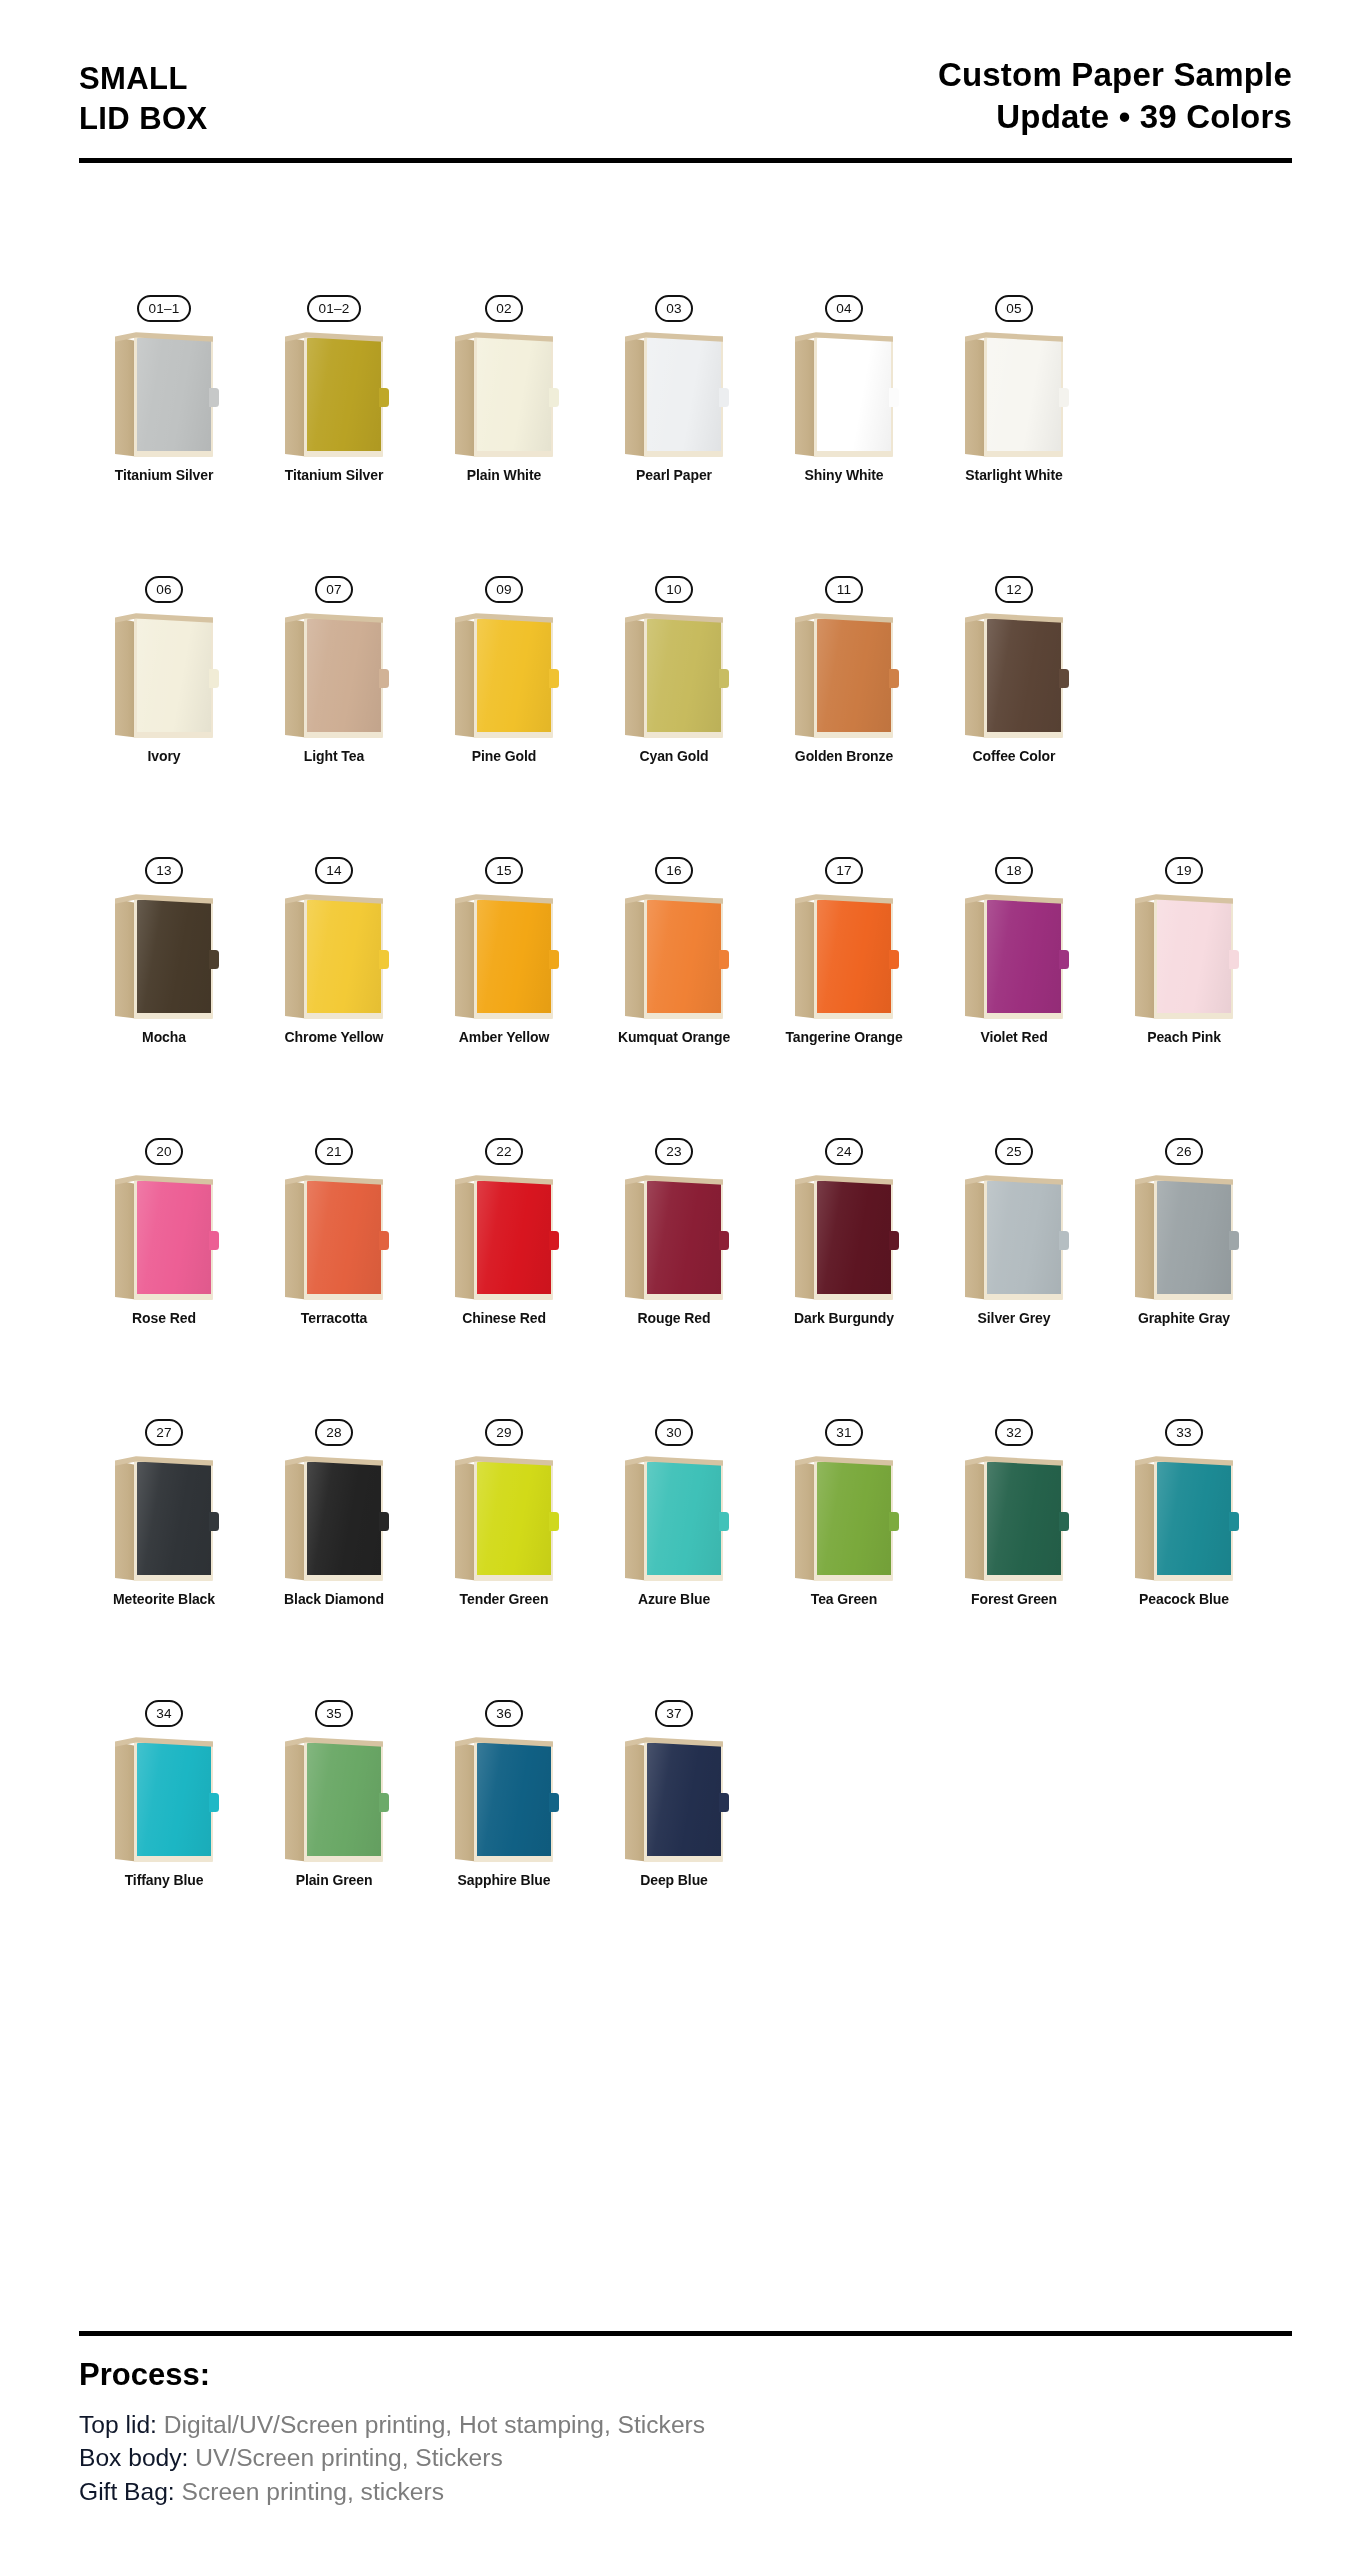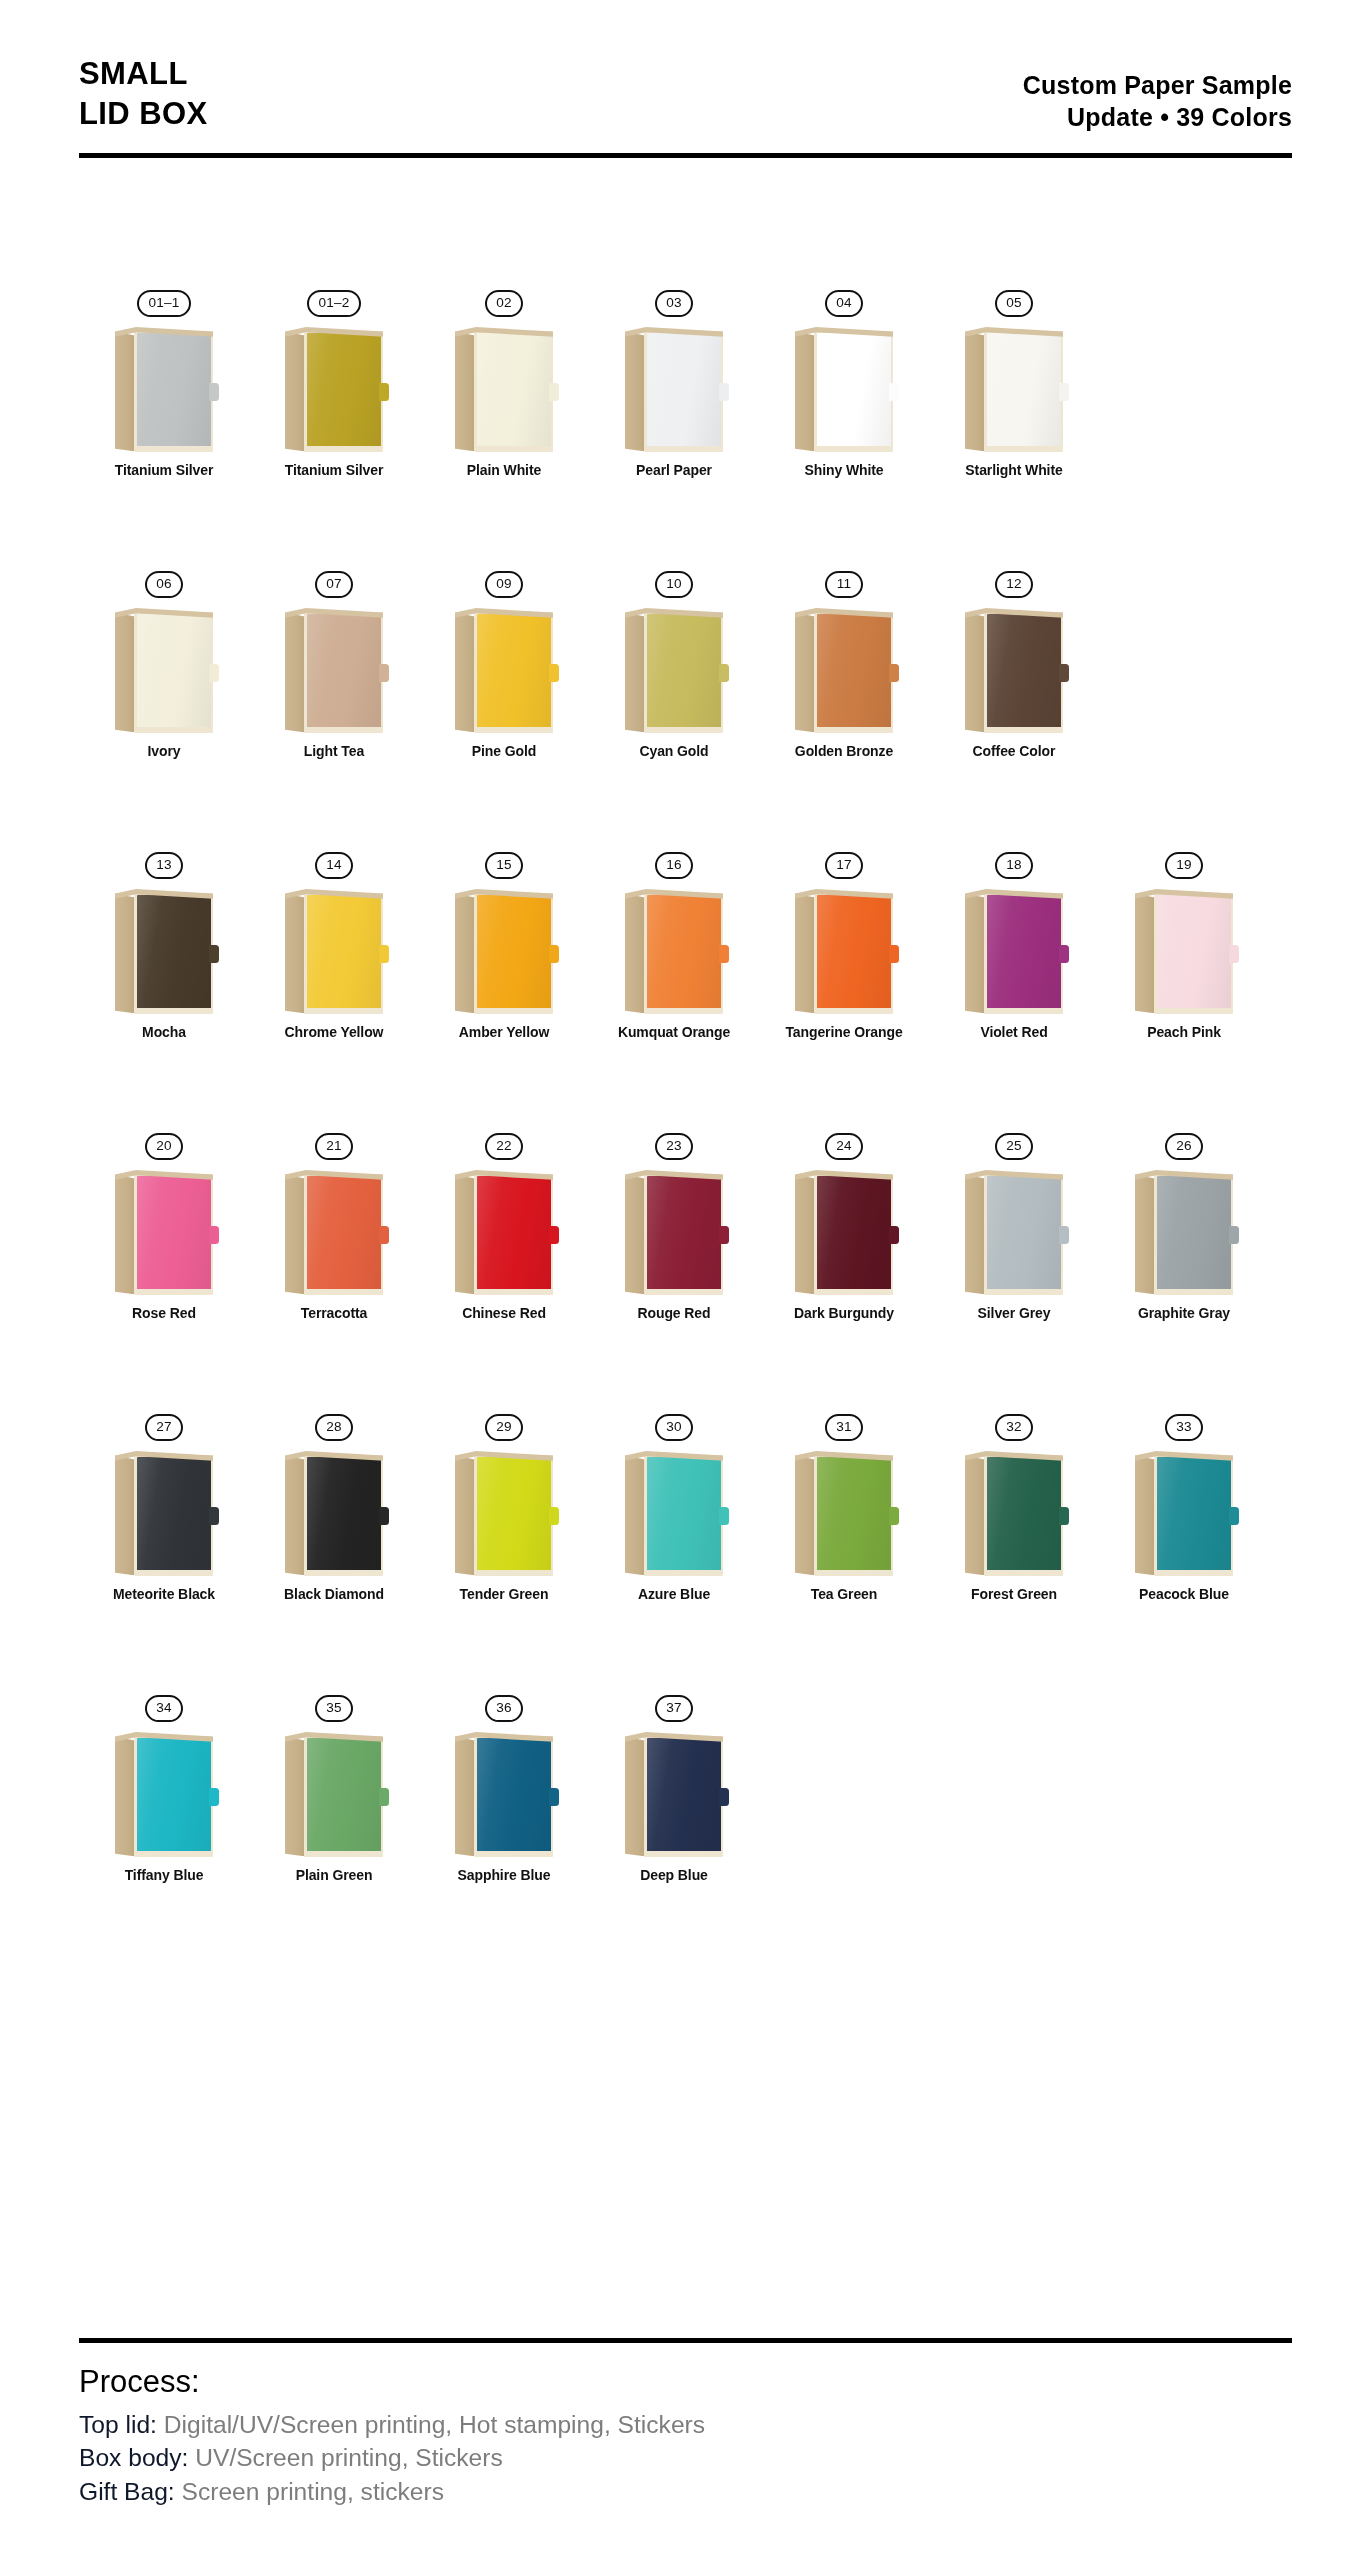--- a/index.html
+++ b/index.html
@@ -27,21 +27,21 @@
   }
   .title-left {
     font-size: 31px;
     font-weight: bold;
     line-height: 1.28;
     letter-spacing: 0.4px;
     color: #000;
     text-align: left;
   }
   .title-right {
-    font-size: 25px;
+    font-size: 33px;
     font-weight: bold;
     line-height: 1.28;
     letter-spacing: 0.2px;
     color: #000;
     text-align: right;
   }
   .header-rule {
     margin-top: 19.3px;
     height: 5.3px;
     background: #000;
@@ -175,24 +175,24 @@
     bottom: 68px;
   }
   .process-rule {
     height: 5.3px;
     background: #000;
     width: 100%;
     margin-bottom: 21px;
   }
   .process-title {
     font-size: 31px;
-    font-weight: normal;
+    font-weight: bold;
     color: #000;
     line-height: 1.18;
-    margin-bottom: 7px;
+    margin-bottom: 14px;
   }
   .pline {
     font-size: 24.6px;
     line-height: 1.36;
     color: #7d7d7d;
     white-space: nowrap;
   }
   .pline b {
     color: #0f172a;
     font-weight: normal;

